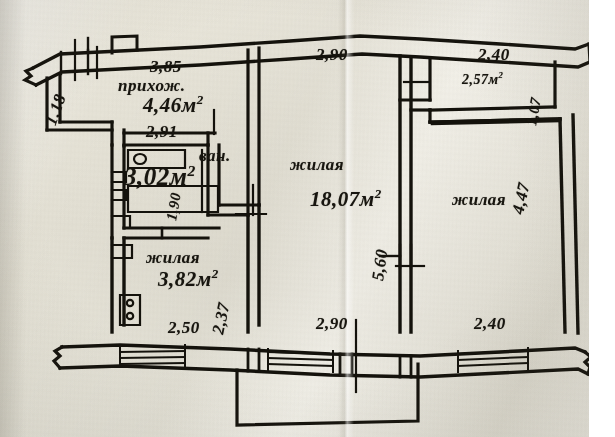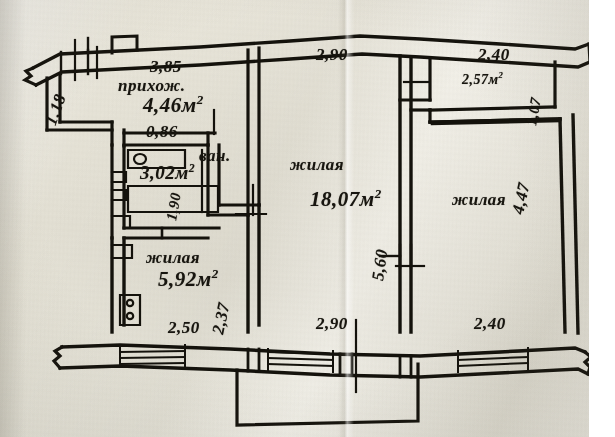--- a/index.html
+++ b/index.html
@@ -304,28 +304,28 @@
     </g>
   </svg>
 
   <div class="paper-fold"></div>
   <div class="paper-vign"></div>
 
   <div class="label dim" style="left:150px; top:57px;">3,85</div>
   <div class="label room-name" style="left:118px; top:76px;">прихож.</div>
   <div class="label room-area" style="left:124px; top:92px;margin-left:19px;"><span>4,46</span><span>м</span><span class="sup">2</span></div>
   <div class="label dim dim-v" style="left:60px; top:108px; transform:rotate(-70deg);">1,18</div>
-  <div class="label dim" style="left:146px; top:122px;">0,86</div>
+  <div class="label dim" style="left:146px; top:122px;">2,91</div>
 
   <div class="label room-name" style="left:164px; top:146px;margin-left:35px;">ван.</div>
-  <div class="label room-area" style="left:140px; top:162px; font-size:19px;"><span>3,02</span><span>м</span><span class="sup">2</span></div>
+  <div class="label room-area" style="left:124px; top:162px; font-size:25px;"><span>3,02</span><span>м</span><span class="sup">2</span></div>
   <div class="label dim dim-v" style="left:180px; top:205px; transform:rotate(-80deg); font-size:15px;">1,90</div>
 
   <div class="label room-name" style="left:146px; top:248px;">жилая</div>
-  <div class="label room-area" style="left:158px; top:266px;"><span>5,92</span><span>м</span><span class="sup">2</span></div>
+  <div class="label room-area" style="left:158px; top:266px;"><span>3,82</span><span>м</span><span class="sup">2</span></div>
   <div class="label dim" style="left:168px; top:318px;">2,50</div>
   <div class="label dim dim-v" style="left:228px; top:316px; transform:rotate(-78deg);">2,37</div>
 
   <div class="label dim" style="left:316px; top:45px;">2,90</div>
   <div class="label room-name" style="left:290px; top:155px;">жилая</div>
   <div class="label room-area" style="left:310px; top:186px;"><span>18,07</span><span>м</span><span class="sup">2</span></div>
   <div class="label dim dim-v" style="left:388px; top:262px; transform:rotate(-82deg);">5,60</div>
   <div class="label dim" style="left:316px; top:314px;">2,90</div>
 
   <div class="label dim" style="left:478px; top:45px;">2,40</div>

